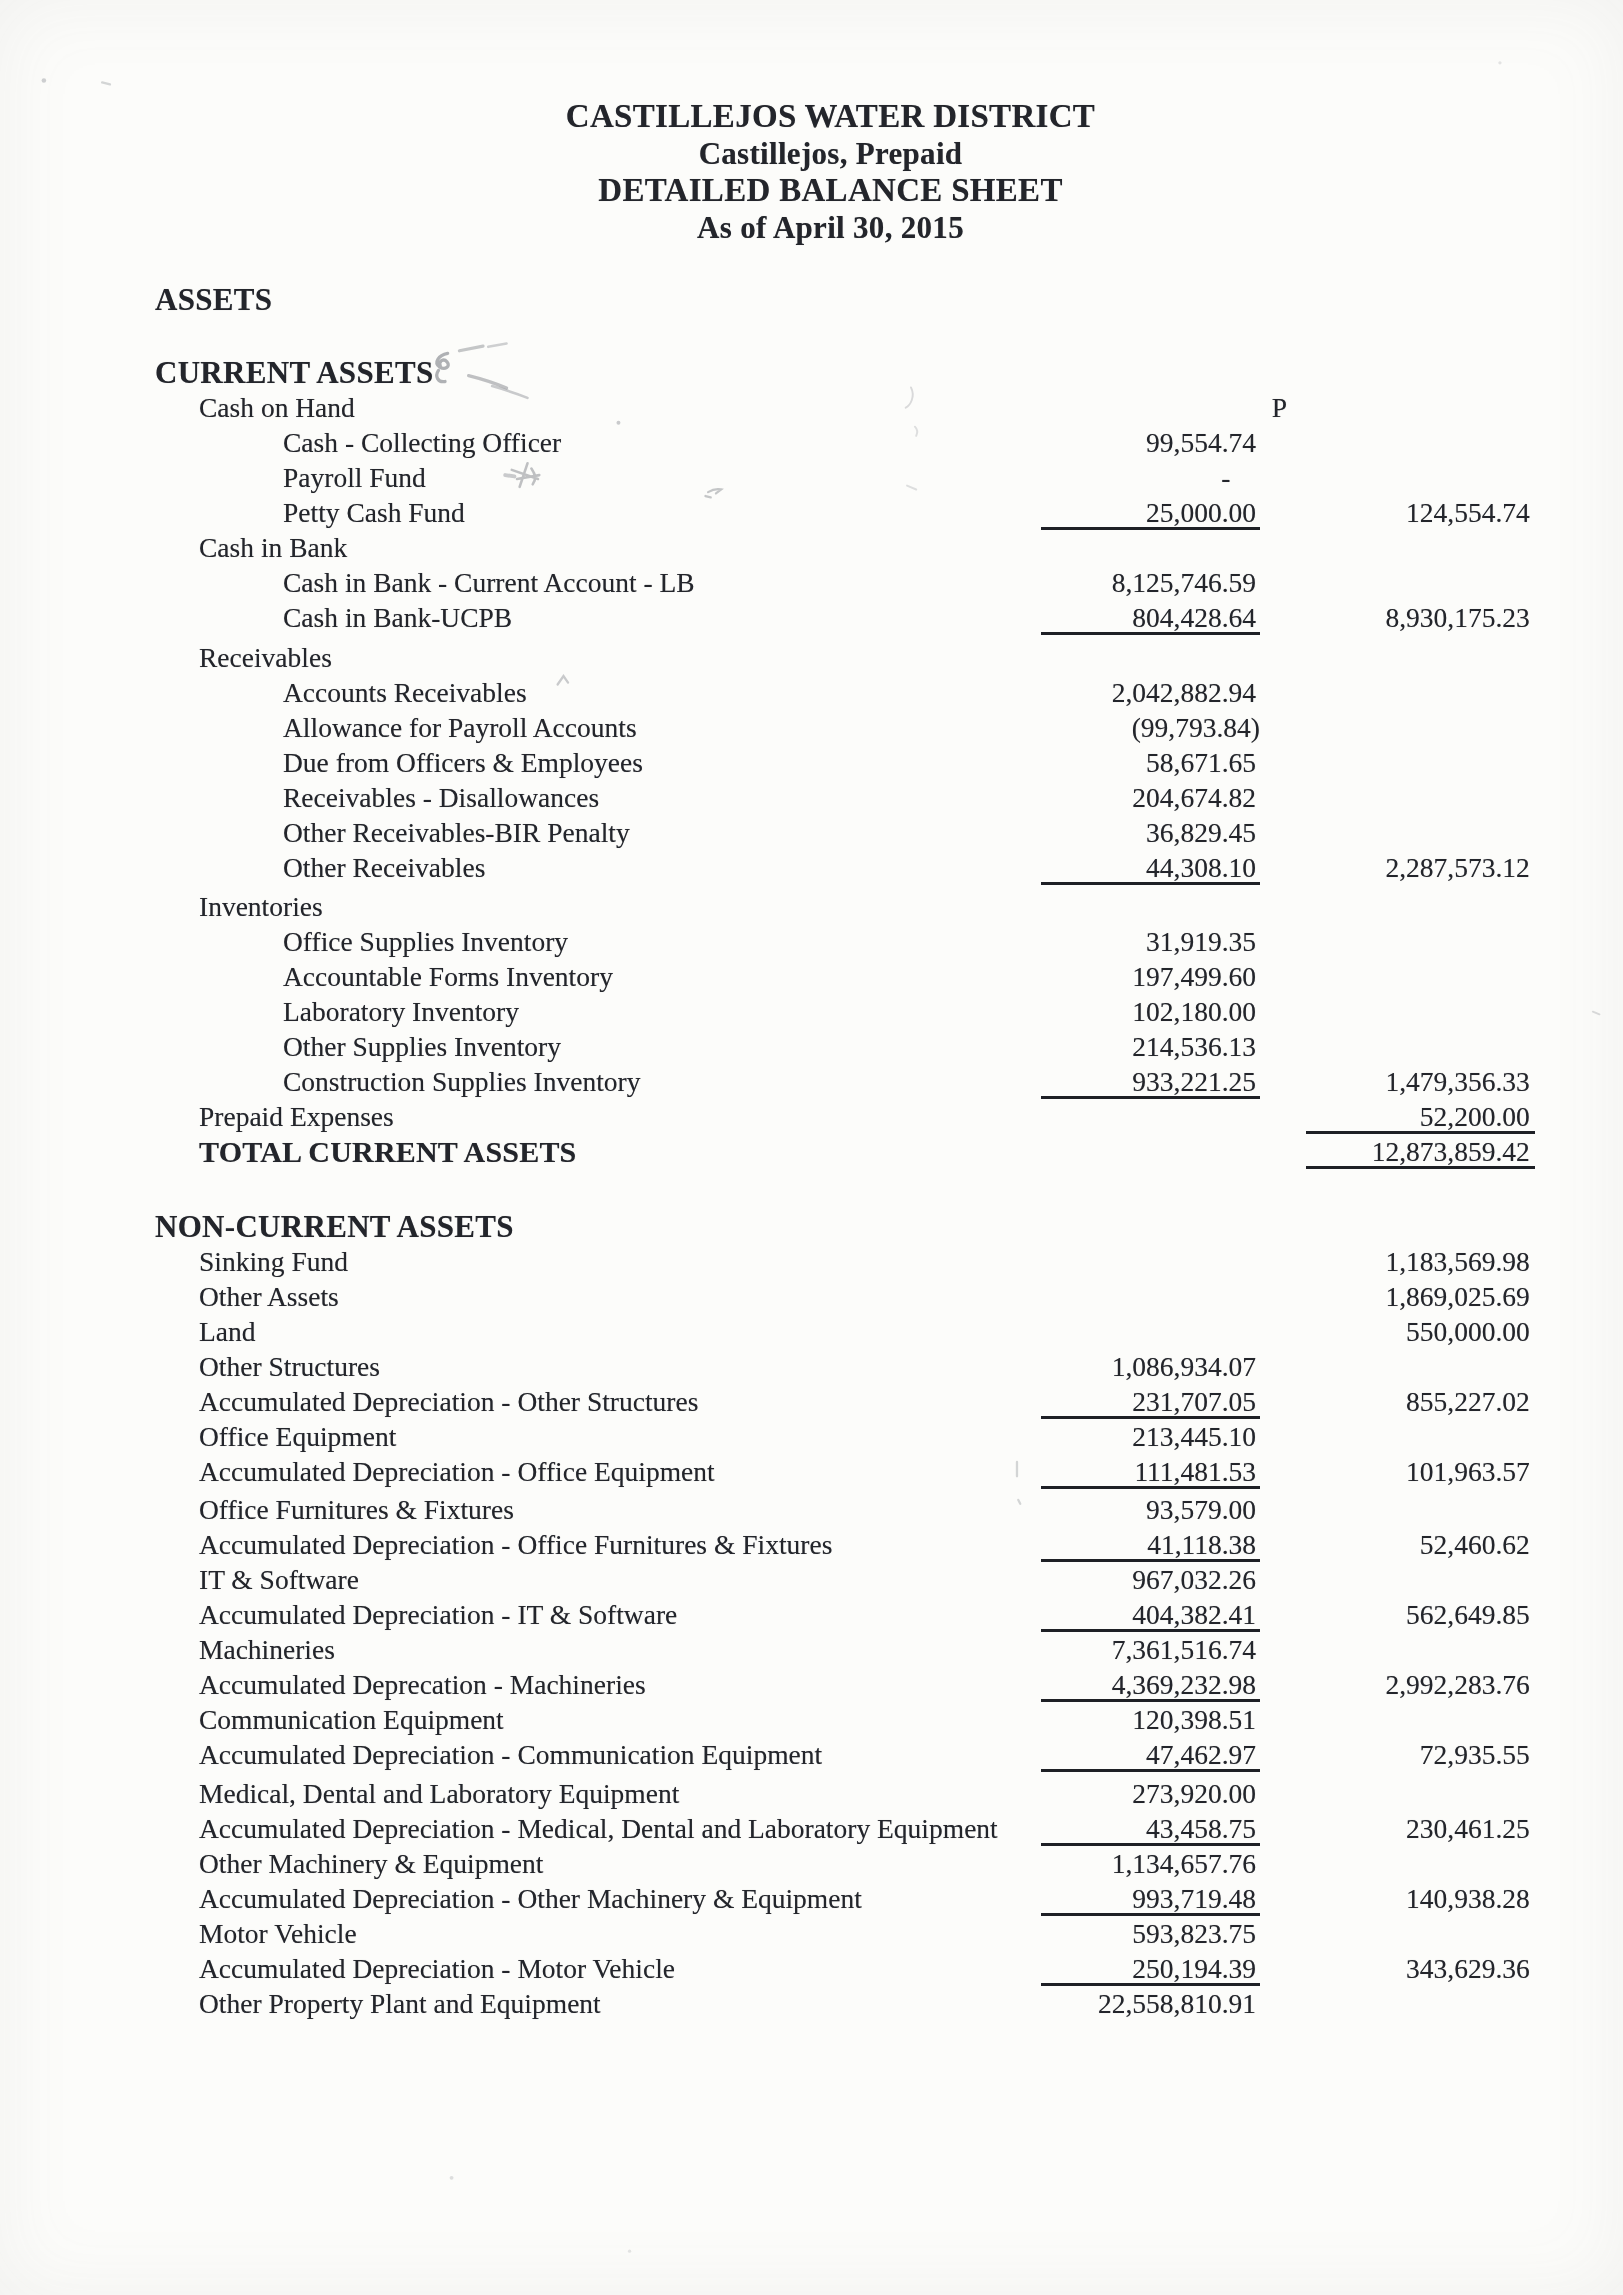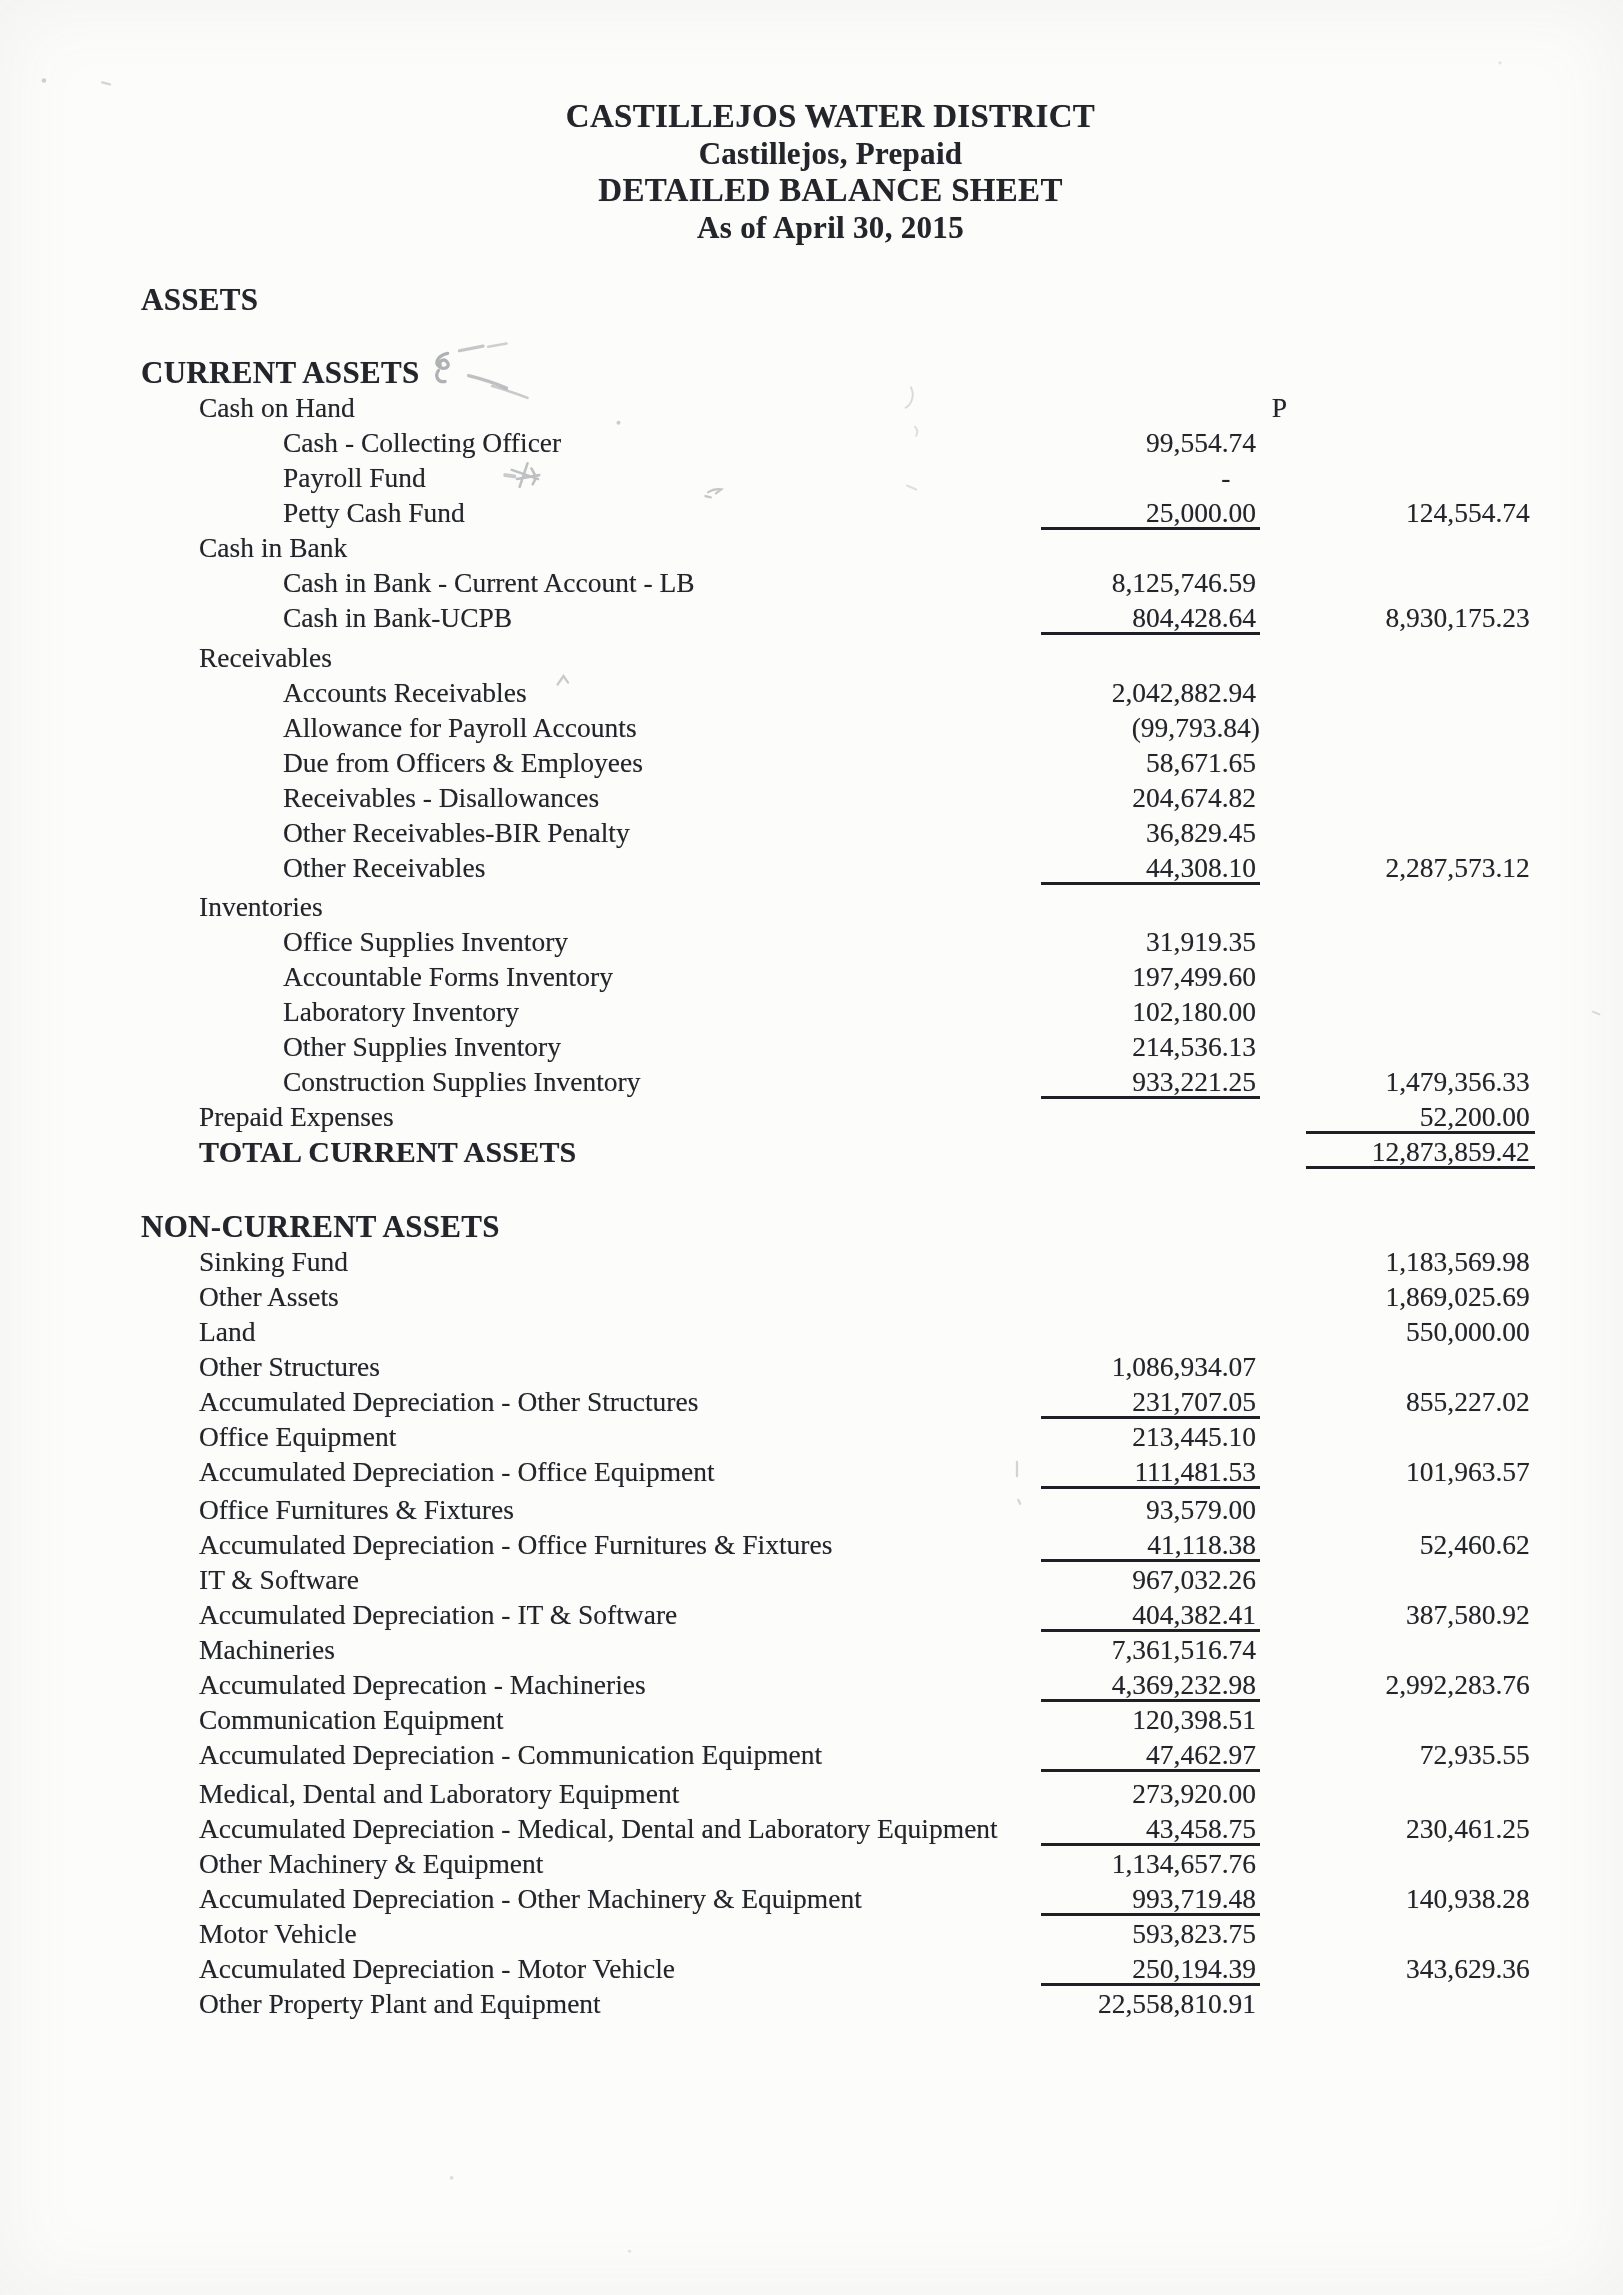--- a/index.html
+++ b/index.html
@@ -18,21 +18,21 @@
     padding-top:98px;
     padding-left:38px;
     text-align:center;
     font-weight:bold;
   }
   .title-line{line-height:37px;font-size:33px;letter-spacing:0.3px;}
   .title-line.sub{font-size:31px;}
   #rows{display:block;}
   .row{position:relative;height:35px;line-height:35px;font-size:27.5px;}
   .row .label{position:absolute;top:0;white-space:nowrap;}
-  .row .label.i0{left:141px;}
+  .row .label.i0{left:155px;}
   .row .label.i1{left:199px;}
   .row .label.i2{left:283px;}
   .row.sect .label{font-weight:bold;font-size:31px;letter-spacing:0.3px;}
   .row.boldrow .label{font-weight:bold;font-size:30px;letter-spacing:0.2px;}
   .amt{position:absolute;top:0;height:35px;text-align:right;font-size:27.5px;white-space:nowrap;}
   .amt.c1{left:1041px;width:219px;padding-right:3.9px;box-sizing:border-box;}
   .amt.c2{left:1306px;width:229px;padding-right:5.2px;box-sizing:border-box;}
   .amt.rule{border-bottom:3.3px solid #1e2025;}
   .amt.neg{padding-right:0;}
   .amt.dash{padding-right:29.5px;}
@@ -189,21 +189,21 @@
         <div class="amt c1 rule">41,118.38</div>
         <div class="amt c2">52,460.62</div>
       </div>
       <div class="row">
         <span class="label i1">IT &amp; Software</span>
         <div class="amt c1">967,032.26</div>
       </div>
       <div class="row">
         <span class="label i1">Accumulated Depreciation - IT &amp; Software</span>
         <div class="amt c1 rule">404,382.41</div>
-        <div class="amt c2">387,580.92</div>
+        <div class="amt c2">562,649.85</div>
       </div>
       <div class="row">
         <span class="label i1">Machineries</span>
         <div class="amt c1">7,361,516.74</div>
       </div>
       <div class="row">
         <span class="label i1">Accumulated Deprecation - Machineries</span>
         <div class="amt c1 rule">4,369,232.98</div>
         <div class="amt c2">2,992,283.76</div>
       </div>

